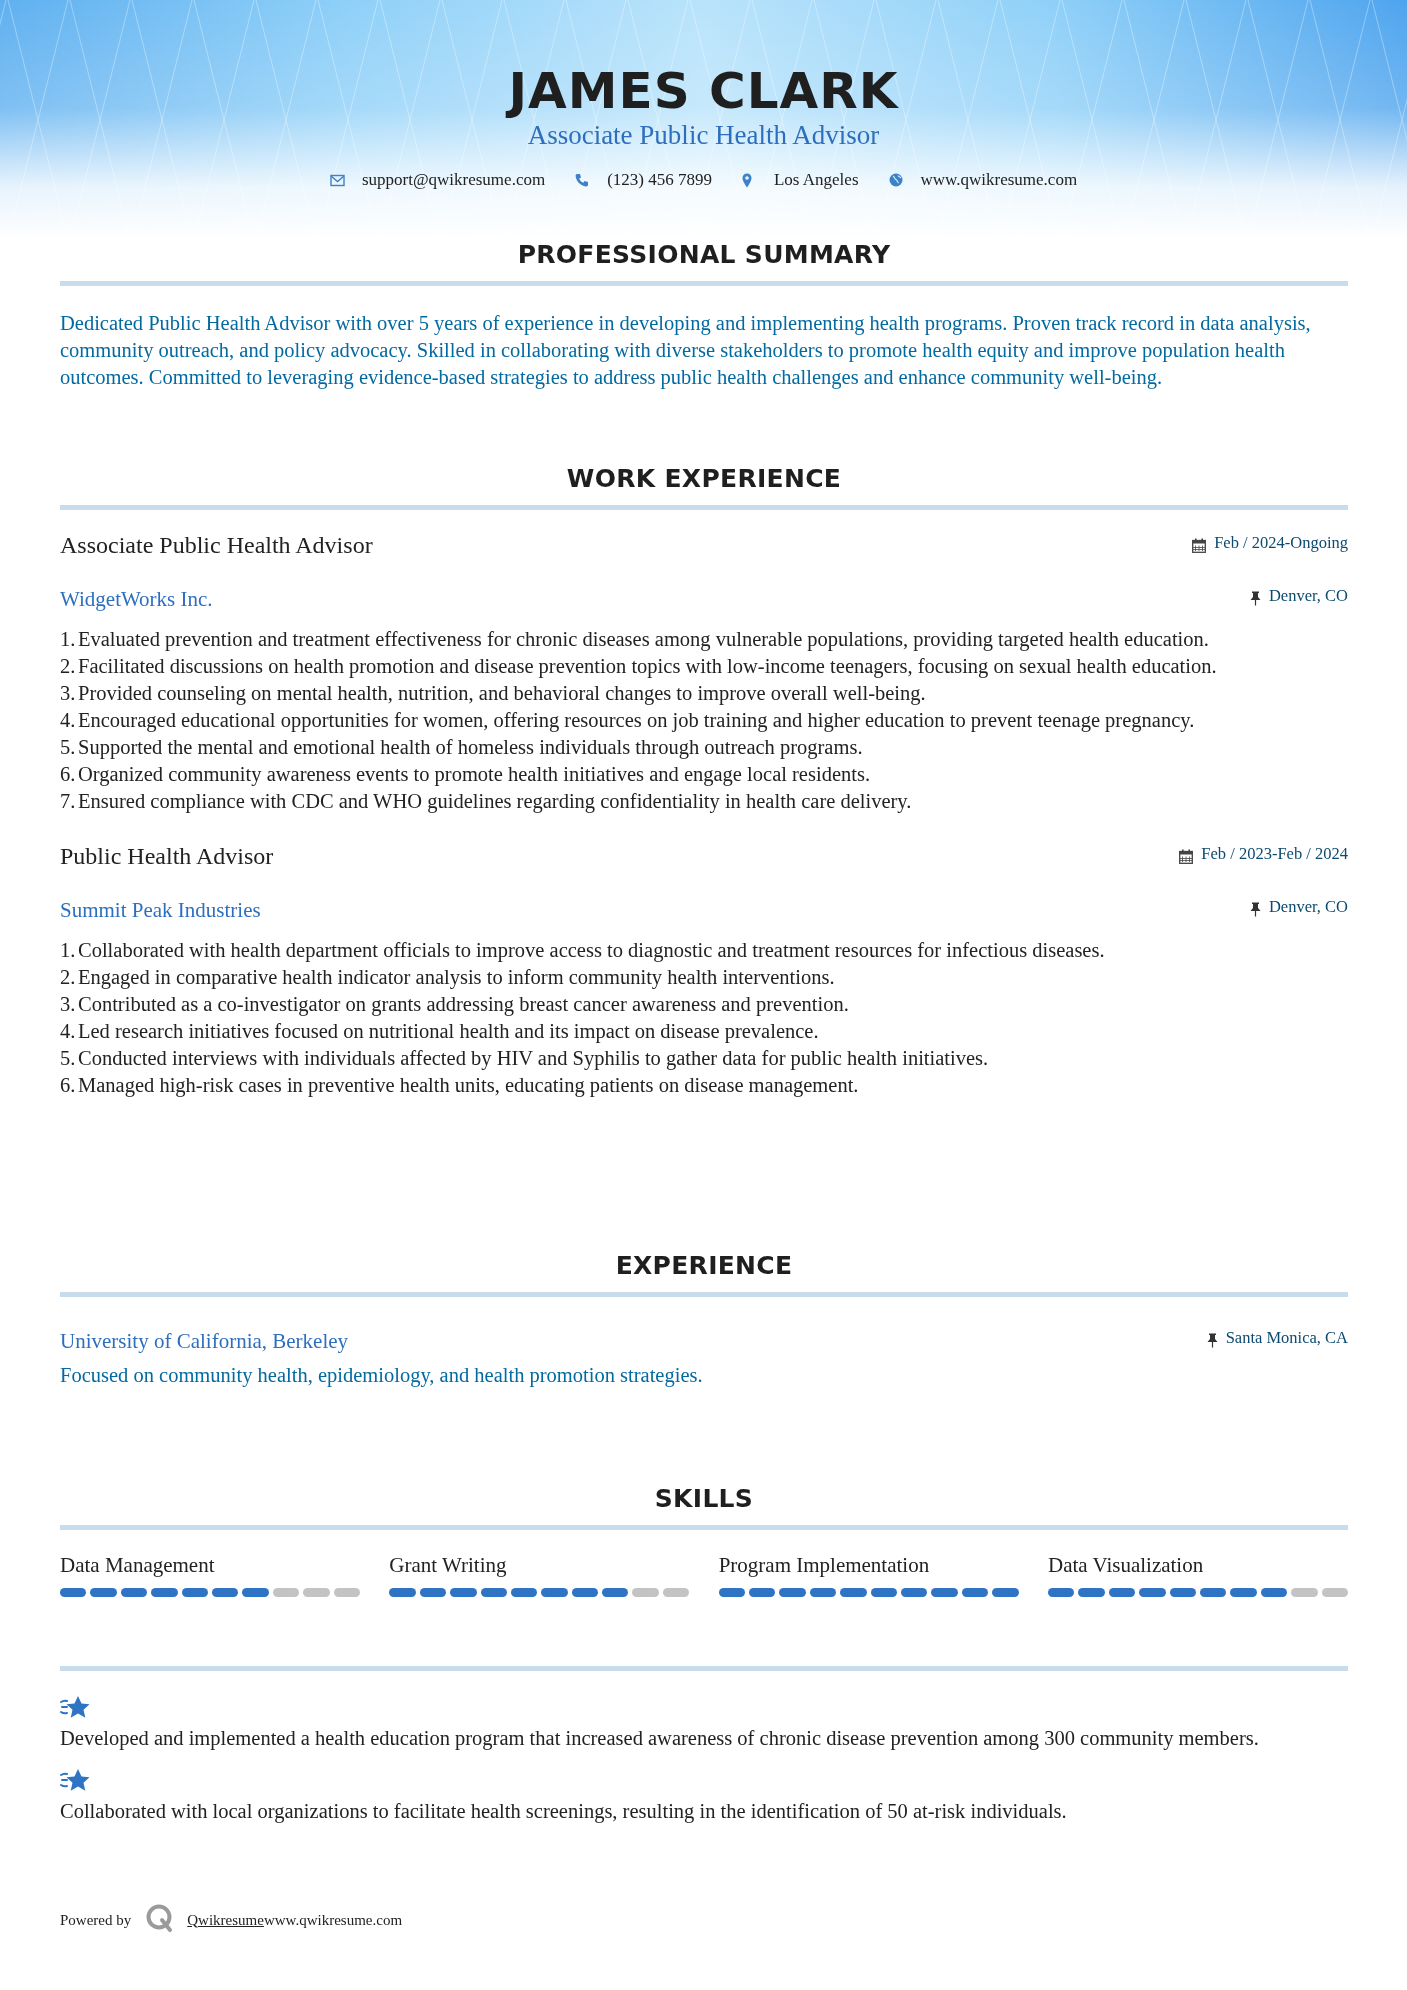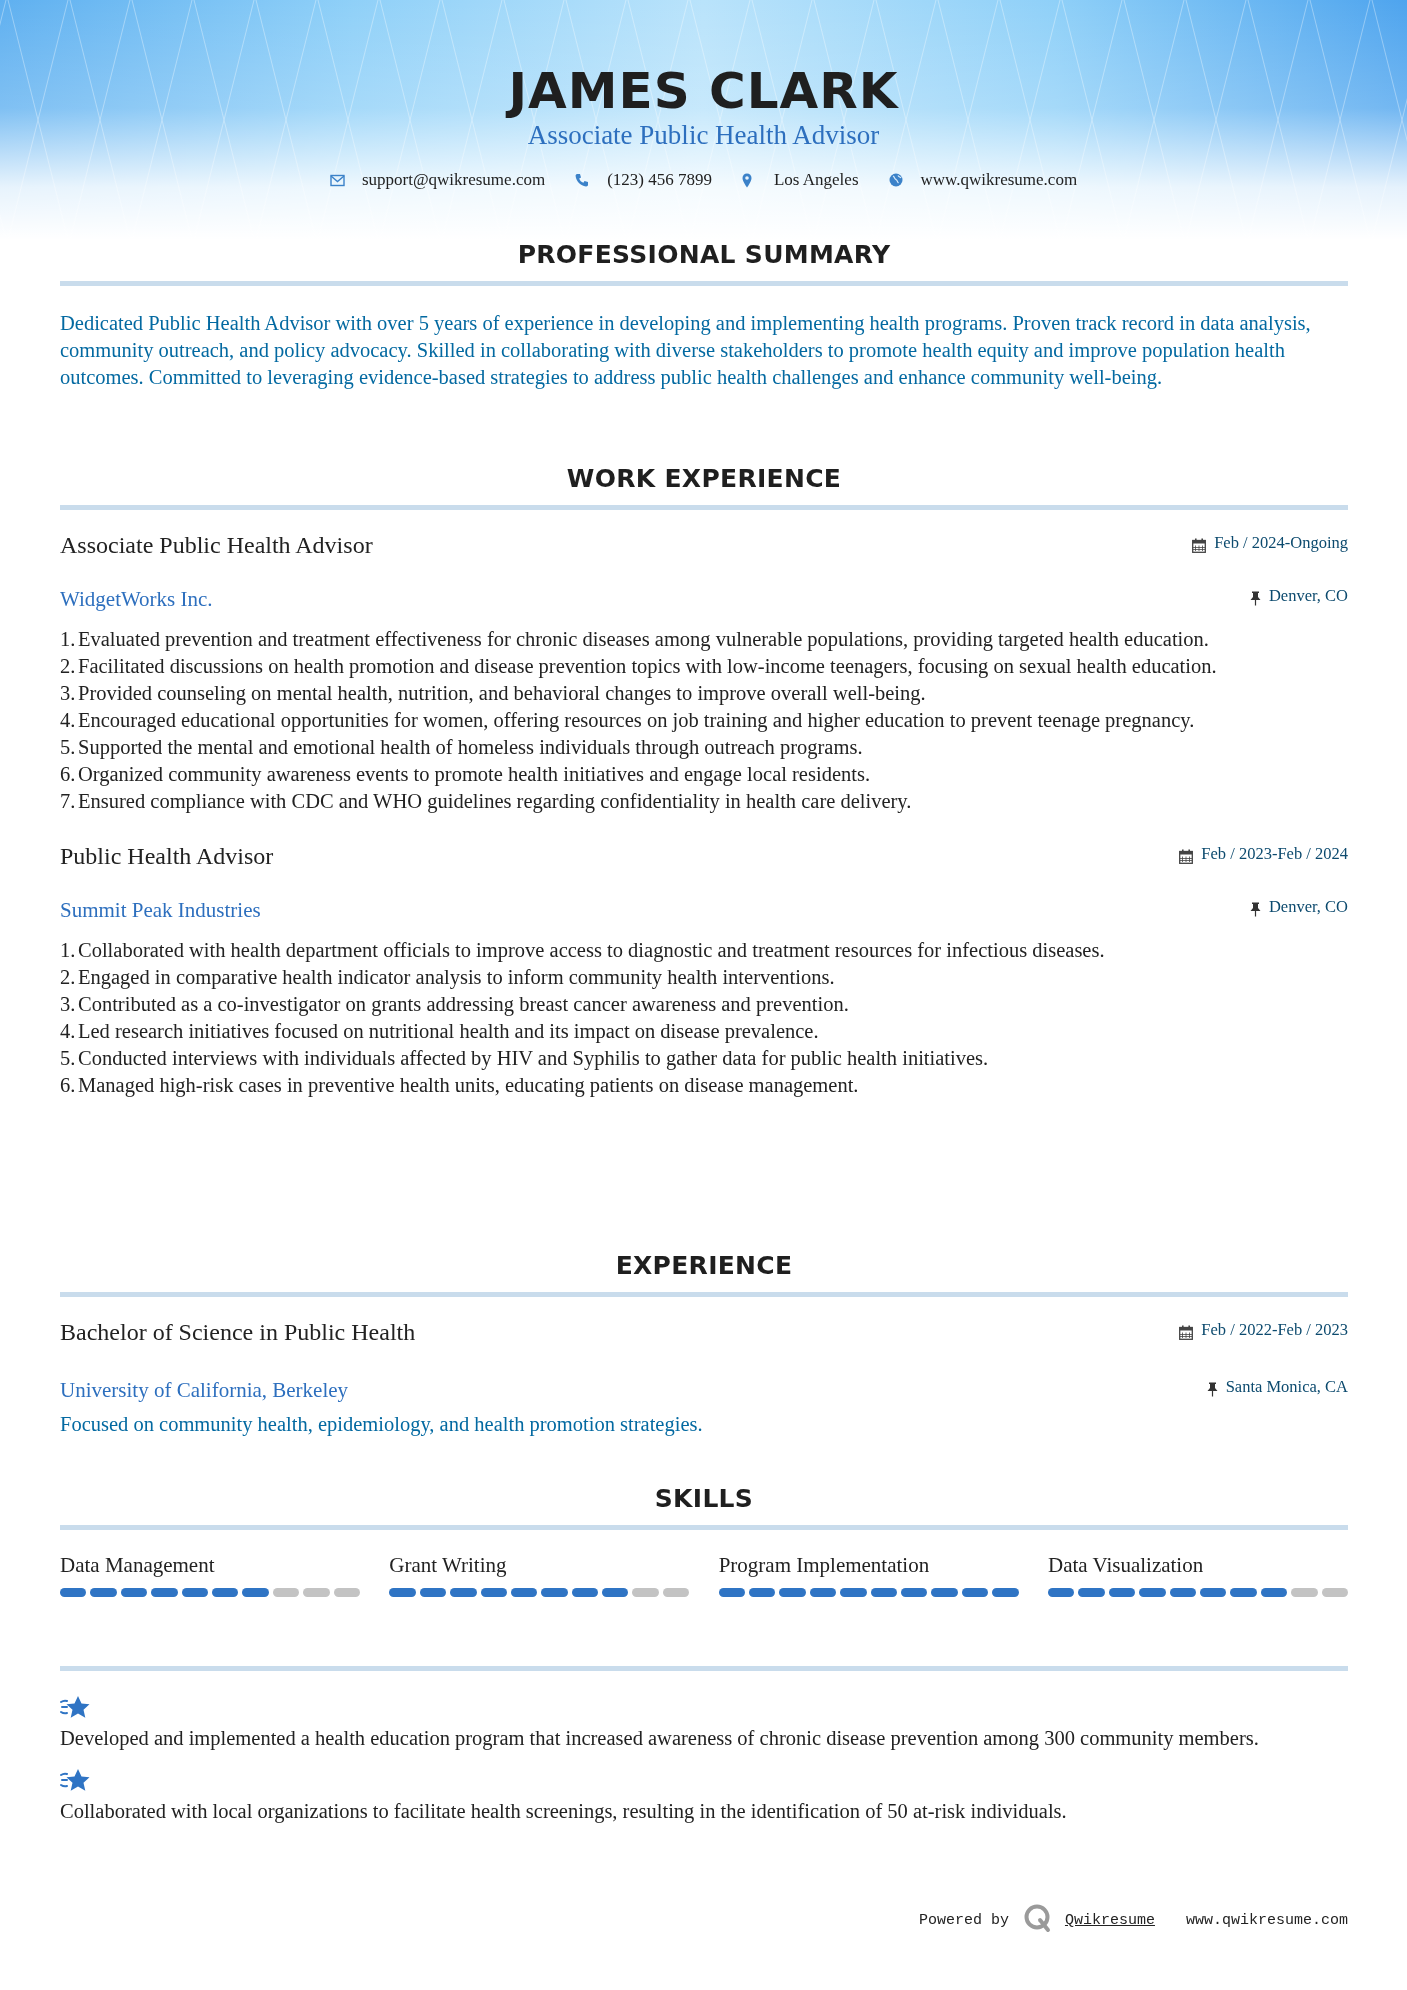--- a/index.html
+++ b/index.html
@@ -62,22 +62,22 @@
   .skill-name { font-size: 21px; line-height: 26px; color: #222; }
   .dots { display: flex; gap: 4px; margin-top: 10px; }
   .dot { width: 26.4px; height: 9px; border-radius: 5px; background: #c3c3c3; }
   .dot.on { background: #2f74c4; }
 
   .ach { display: flex; align-items: flex-start; margin-top: 14px; flex-direction: column; }
   .ach:first-child { margin-top: 0; }
   .ach-icon { width: 46px; flex: none; padding-top: 2px; }
   .ach-text { font-size: 20.5px; line-height: 27px; color: #222; }
 
-  .footer { position: absolute; left: 60px; top: 1903px; width: 1288px; display: flex; justify-content: flex-end; align-items: center;
-    font-family: Liberation Mono, monospace; font-size: 15px; color: #222; gap: 31px; }
+  .footer { position: absolute; left: 60px; top: 1903px; width: 1288px; display: flex; justify-content: flex-start; align-items: center;
+    font-family: Liberation Serif, serif; font-size: 15px; color: #222; }
   .footer .left { display: flex; align-items: center; }
   .footer .brand { text-decoration: underline; color: #222; margin-left: 12px; }
   .footer .qlogo { margin-left: 14px; }
 </style>
 </head>
 <body>
 
 <div class="header-bg">
   <svg width="1407" height="240">
     <g stroke="#ffffff" stroke-width="1" fill="none" id="pattern-lines">
@@ -304,33 +304,20 @@
           <span class="num">6.</span>
           <span class="txt">Managed high-risk cases in preventive health units, educating patients on disease management.</span>
         </li>
     </ol>
   </div>
 </div>
 
 <div class="section" style="top:1251px;">
   <div class="section-title">EXPERIENCE</div>
   <div class="divider"></div>
-  <div class="job-head" style="margin-top:22px;">
-    <div class="job-title">Bachelor of Science in Public Health</div>
-    <div class="job-meta">
-      <svg width="14" height="15" viewBox="0 0 14 15">
-          <rect x="0.7" y="2.5" width="12.6" height="11.8" fill="none" stroke="#444" stroke-width="1.3"></rect>
-          <rect x="0.7" y="2.5" width="12.6" height="3" fill="#444"></rect>
-          <rect x="3" y="0.5" width="1.6" height="3.5" fill="#444"></rect>
-          <rect x="9.4" y="0.5" width="1.6" height="3.5" fill="#444"></rect>
-          <path d="M3.5 7.5 V13 M7 7.5 V13 M10.5 7.5 V13 M1 9.5 H13 M1 11.5 H13" stroke="#444" stroke-width="0.8"></path>
-        </svg>
-      <span>Feb / 2022-Feb / 2023</span>
-    </div>
-  </div>
   <div class="job-head" style="margin-top:8px;">
     <div class="company">University of California, Berkeley</div>
     <div class="job-meta">
       <svg width="11" height="15" viewBox="0 0 11 15">
           <path d="M2 0.5 H9 V2 H8 V6 L10.5 9 H0.5 L3 6 V2 H2 Z" fill="#333"></path>
           <rect x="4.9" y="9" width="1.2" height="5.5" fill="#333"></rect>
         </svg>
       <span>Santa Monica, CA</span>
     </div>
   </div>

